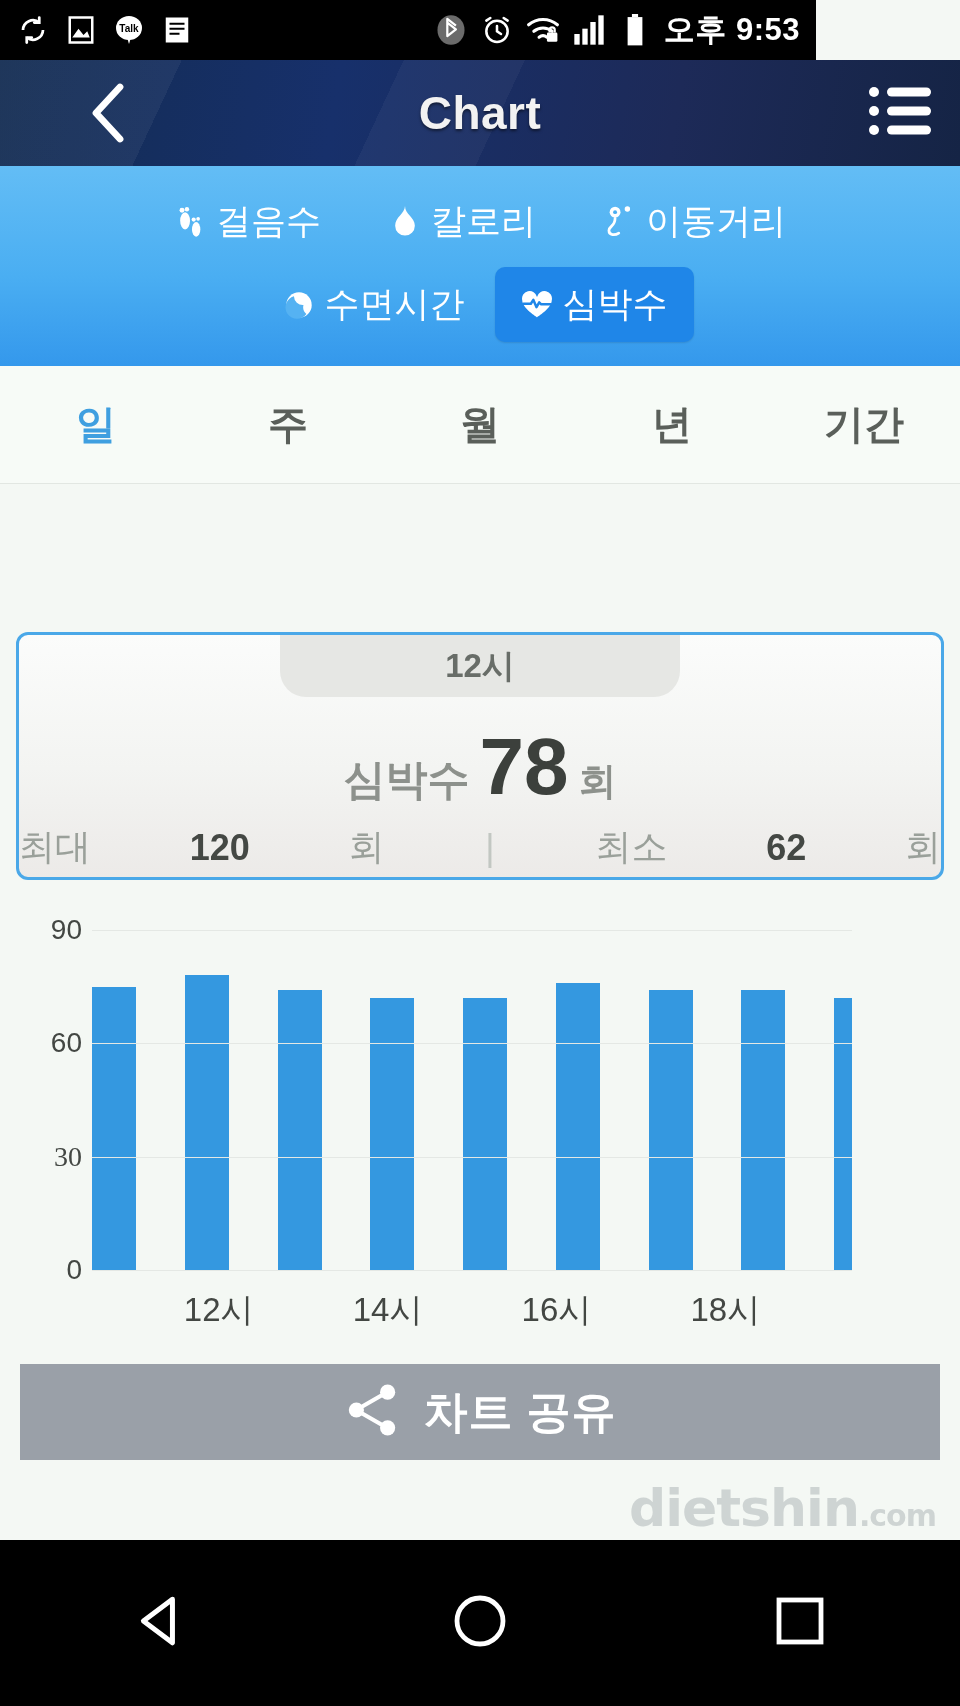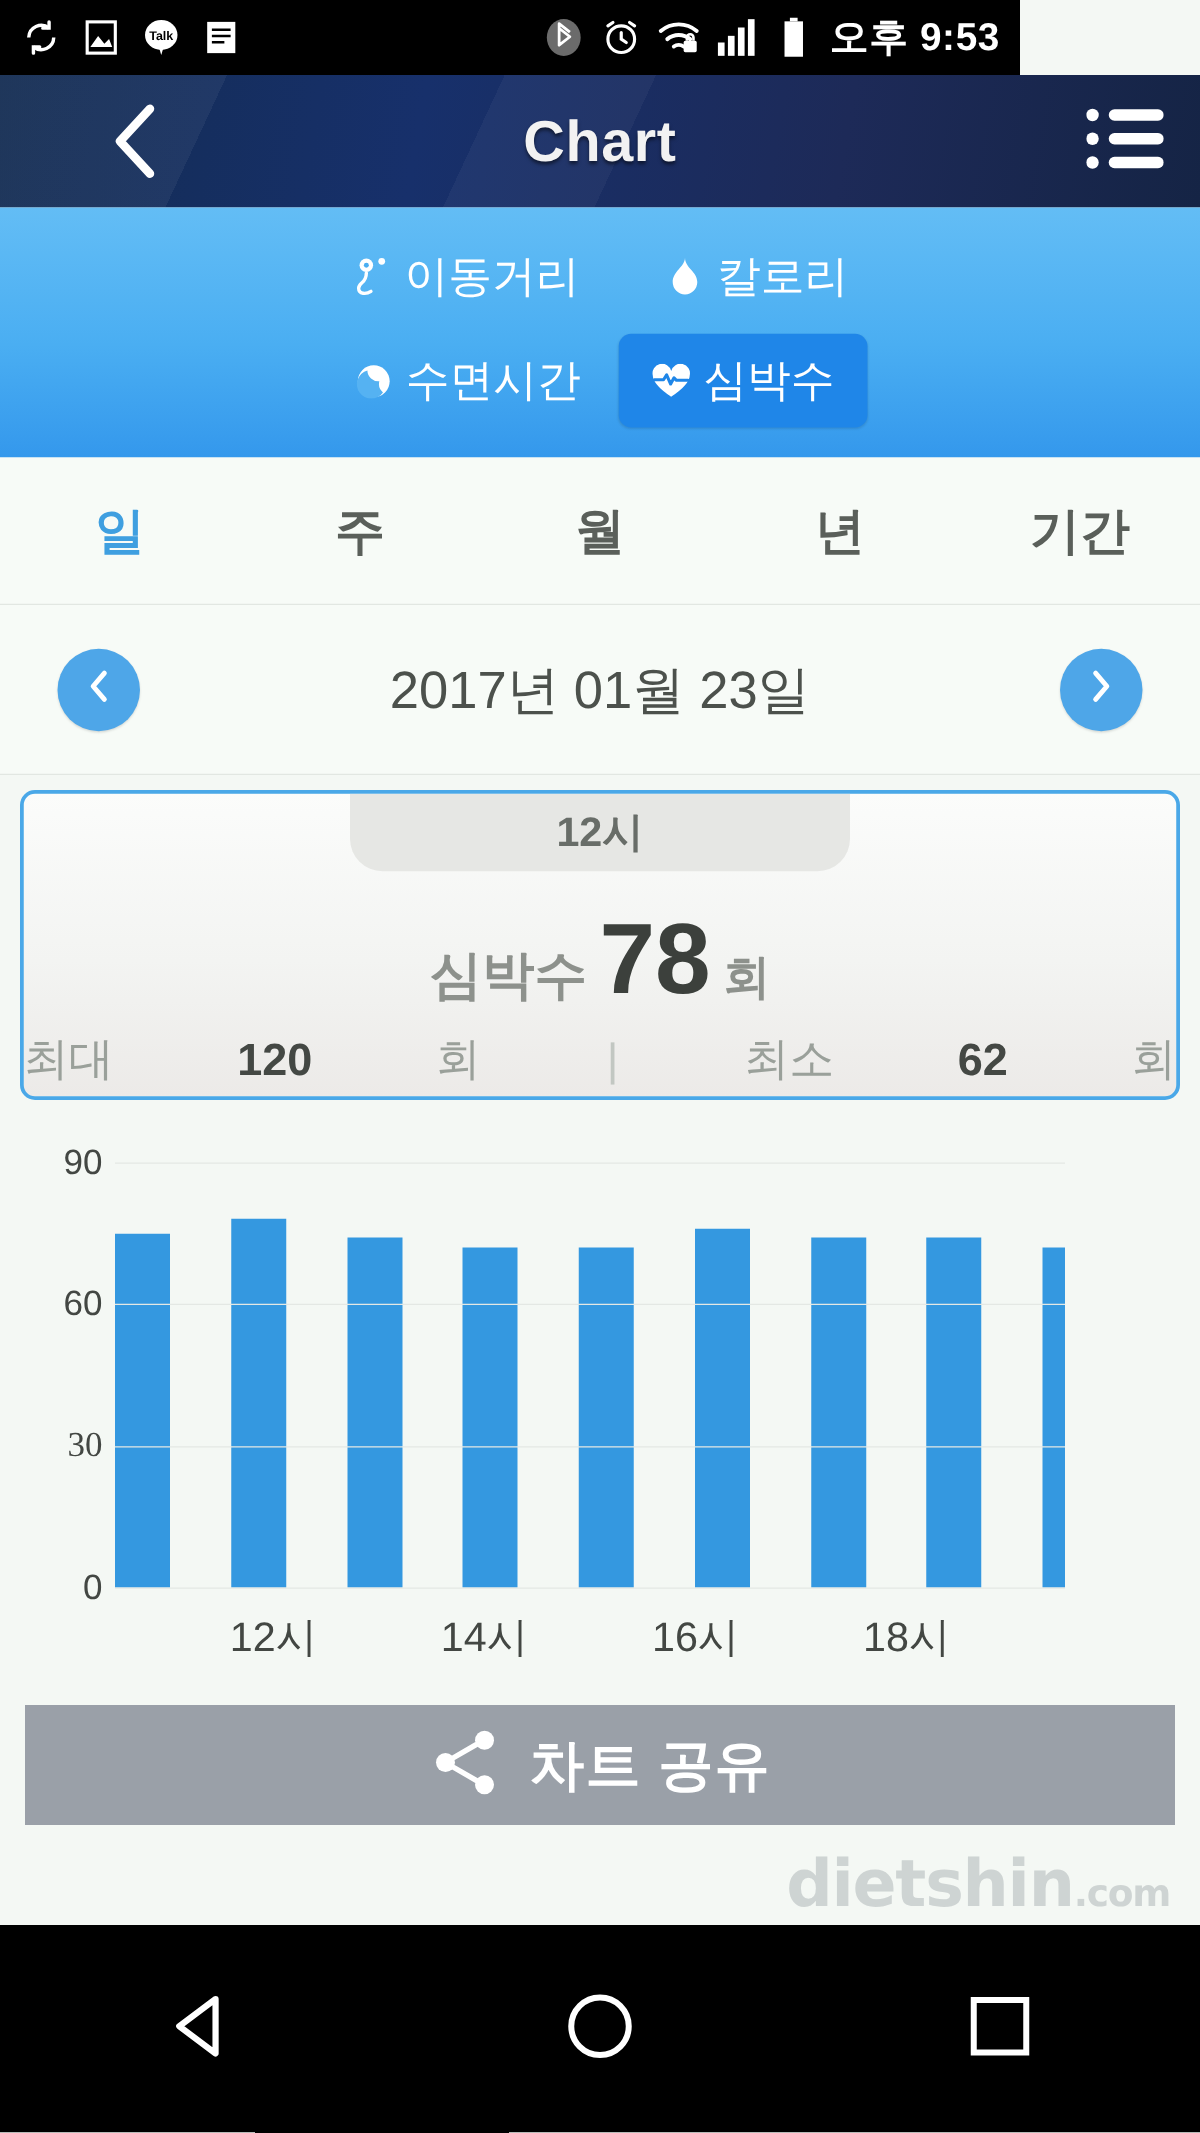--- a/index.html
+++ b/index.html
@@ -248,36 +248,49 @@
             <rect x="9" y="20.2" width="22" height="4.6" rx="2.3" fill="#fff"></rect>
         </svg>
       </span>
     </div>
   </div>
 
   <div class="metrics">
     <div class="metric-row r1">
       <div class="chip">
         <span class="gi">
-          <svg width="28" height="32" viewBox="0 0 22 26">
-            <circle cx="7" cy="5" r="4.4" fill="#fff"></circle>
-              <circle cx="7" cy="5" r="1.6" fill="#4aaef2"></circle>
-            <path d="M7 10c0 7-5 6-5 10s5 4 8 2" fill="none" stroke="#fff" stroke-width="2.2" stroke-linecap="round"></path>
-            <circle cx="17" cy="2.5" r="2.2" fill="#fff"></circle>
+          <svg width="26" height="32" viewBox="0 0 20 26">
+            <ellipse cx="6" cy="12" rx="4" ry="7" fill="#fff"></ellipse>
+              <circle cx="3.5" cy="3.5" r="2" fill="#fff"></circle>
+              <circle cx="7.5" cy="2.6" r="1.8" fill="#fff"></circle>
+            <ellipse cx="15" cy="19" rx="3.4" ry="6" fill="#fff"></ellipse>
+              <circle cx="13" cy="11" r="1.7" fill="#fff"></circle>
+              <circle cx="16.6" cy="10.4" r="1.5" fill="#fff"></circle>
           </svg>
         </span>
-        <span>이동거리</span>
+        <span>걸음수</span>
       </div>
       <div class="chip">
         <span class="gi">
           <svg width="22" height="32" viewBox="0 0 16 26">
               <path d="M8 0C8 6 0 9 0 16a8 8 0 0 0 16 0C16 9 8 7 8 0z" fill="#fff"></path>
             </svg>
         </span>
         <span>칼로리</span>
+      </div>
+      <div class="chip">
+        <span class="gi">
+          <svg width="28" height="32" viewBox="0 0 22 26">
+            <circle cx="7" cy="5" r="4.4" fill="#fff"></circle>
+              <circle cx="7" cy="5" r="1.6" fill="#4aaef2"></circle>
+            <path d="M7 10c0 7-5 6-5 10s5 4 8 2" fill="none" stroke="#fff" stroke-width="2.2" stroke-linecap="round"></path>
+            <circle cx="17" cy="2.5" r="2.2" fill="#fff"></circle>
+          </svg>
+        </span>
+        <span>이동거리</span>
       </div>
     </div>
     <div class="metric-row r2">
       <div class="chip">
         <span class="gi">
           <svg width="28" height="28" viewBox="0 0 22 22">
               <circle cx="11" cy="11" r="10" fill="#fff"></circle>
               <path d="M11 1a10 10 0 0 0 0 20A10 10 0 0 1 11 1z" fill="#4aaef2" opacity=".0"></path>
               <path d="M14.5 11A7 7 0 0 1 7 4.2 9 9 0 1 0 16.8 18 7 7 0 0 1 14.5 11z" fill="#55b2f2"></path>
             </svg>
@@ -297,37 +310,20 @@
   </div>
 
   <div class="periods">
     <div class="ptab active">일</div>
     <div class="ptab">주</div>
     <div class="ptab">월</div>
     <div class="ptab">년</div>
     <div class="ptab">기간</div>
   </div>
 
-  <div class="datenav">
-    <div class="circ-btn">
-      <span>
-        <svg width="22" height="30" viewBox="0 0 14 20" fill="none" stroke="#fff" stroke-width="2.6" stroke-linecap="round" stroke-linejoin="round">
-            <path d="M10 3L4 10l6 7"></path>
-          </svg>
-      </span>
-    </div>
-    <div class="date-label">2017년 01월 23일</div>
-    <div class="circ-btn">
-      <span>
-        <svg width="22" height="30" viewBox="0 0 14 20" fill="none" stroke="#fff" stroke-width="2.6" stroke-linecap="round" stroke-linejoin="round">
-            <path d="M4 3l6 7-6 7"></path>
-          </svg>
-      </span>
-    </div>
-  </div>
 
   <div class="card">
     <div class="card-tab">12시</div>
     <div class="card-main">
       <span class="cm-label">심박수</span>
       <span class="cm-value">78</span>
       <span class="cm-unit">회</span>
     </div>
     <div class="card-sub">
       <span>최대</span>

